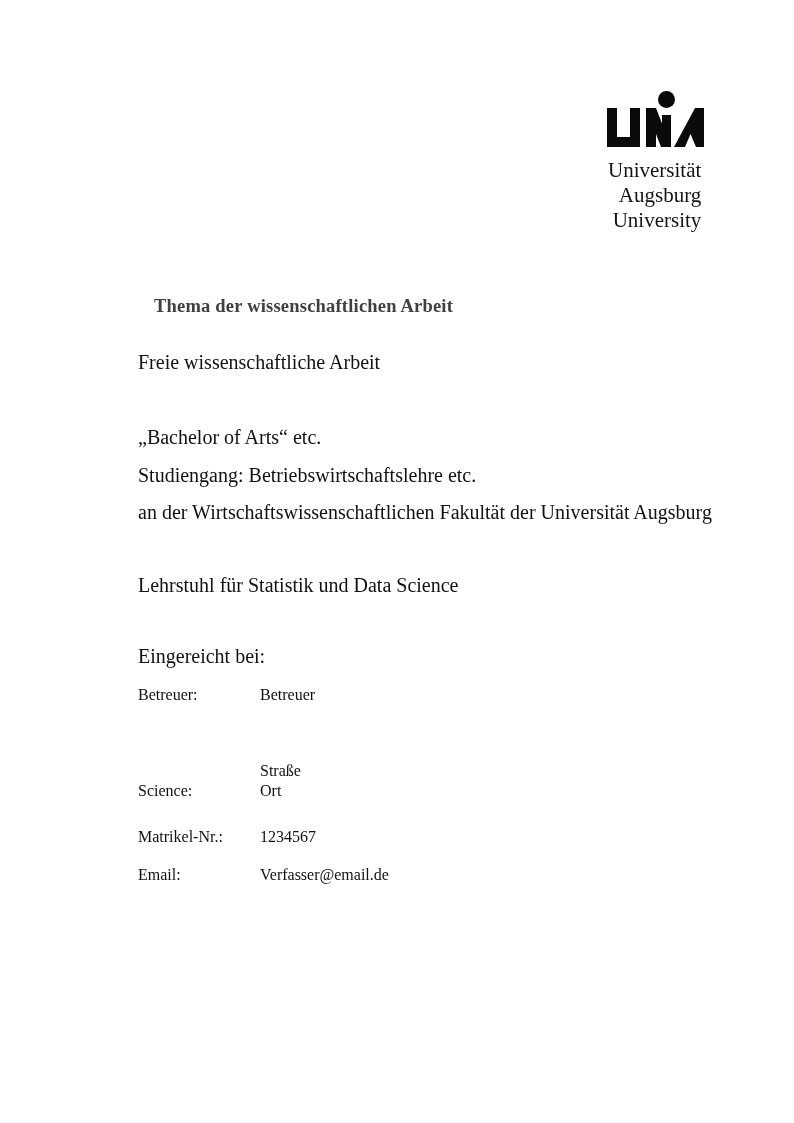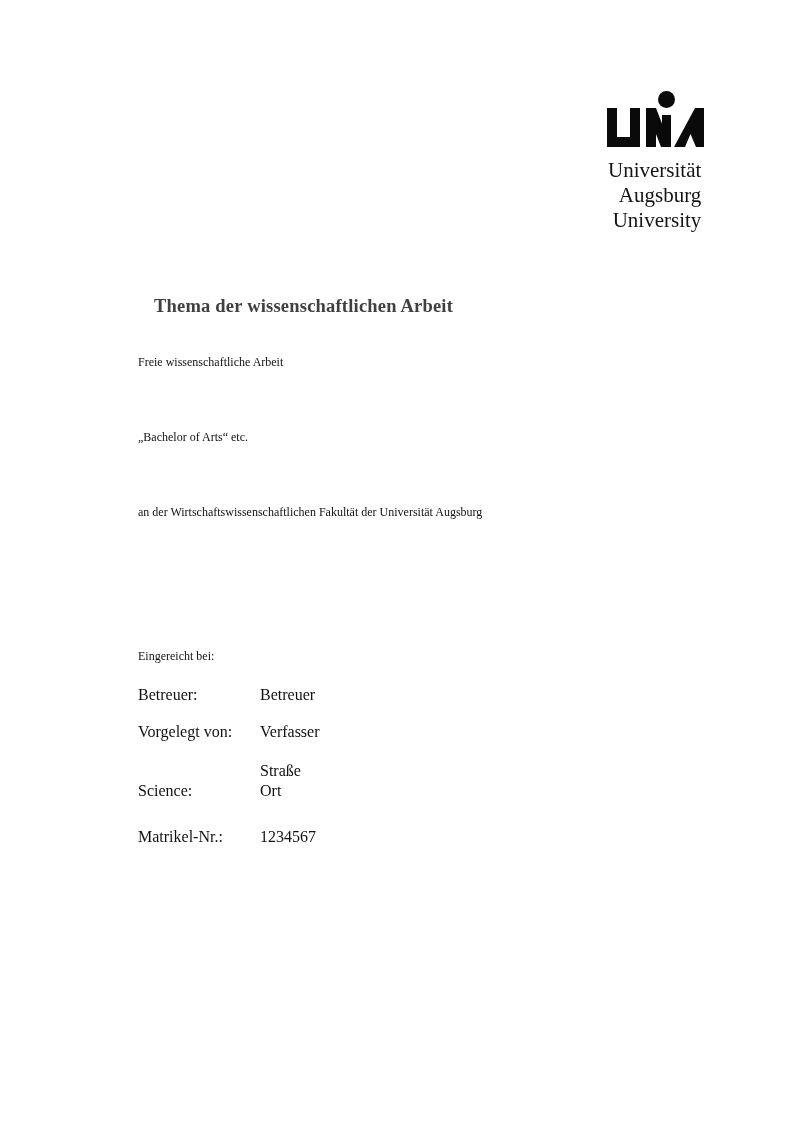--- a/index.html
+++ b/index.html
@@ -43,21 +43,21 @@
     margin: 16px;
     font-size: 18.5px;
     font-weight: bold;
     letter-spacing: 0.2px;
     white-space: nowrap;
     color: #404040;
   }
   .line {
     position: absolute;
     left: 138px;
-    font-size: 12px;
+    font-size: 20px;
     line-height: 20px;
     white-space: nowrap;
   }
   .bold { font-weight: normal; }
   .row {
     position: absolute;
     left: 138px;
     display: flex;
     font-size: 16px;
     line-height: 20px;
@@ -89,44 +89,46 @@
   <div class="wordmark">
     <div>Universität</div>
     <div>Augsburg</div>
     <div>University</div>
   </div>
 
   <h1 class="title">Thema der wissenschaftlichen Arbeit</h1>
 
   <div class="line" style="top:352px">Freie wissenschaftliche Arbeit</div>
   <div class="line" style="top:427px">„Bachelor of Arts“ etc.</div>
+  <div class="line" style="top:465px">Studiengang: Betriebswirtschaftslehre etc.</div>
 
   <div class="line bold" style="top:502px">an der Wirtschaftswissenschaftlichen Fakultät der Universität Augsburg</div>
 
+  <div class="line" style="top:575px">Lehrstuhl für Statistik und Data Science</div>
 
   <div class="line" style="top:646px">Eingereicht bei:</div>
 
   <div class="row" style="top:685px">
     <span class="label">Betreuer:</span>
     <span class="value">Betreuer</span>
   </div>
 
-  <div class="row" style="top:722px">
-    <span class="label">Vorgelegt von:</span>
-    <span class="value">Verfasser</span>
-  </div>
 
   <div class="row" style="top:761px">
     <span class="label">Science:</span>
     <span class="value">
       <div>Straße</div>
       <div class="value-line2">Ort</div>
     </span>
   </div>
 
   <div class="row" style="top:827px">
     <span class="label">Matrikel-Nr.:</span>
     <span class="value">1234567</span>
   </div>
 
+  <div class="row" style="top:865px">
+    <span class="label">Email:</span>
+    <span class="value">Verfasser@email.de</span>
+  </div>
 
 
 </div>
 
 </body></html>

